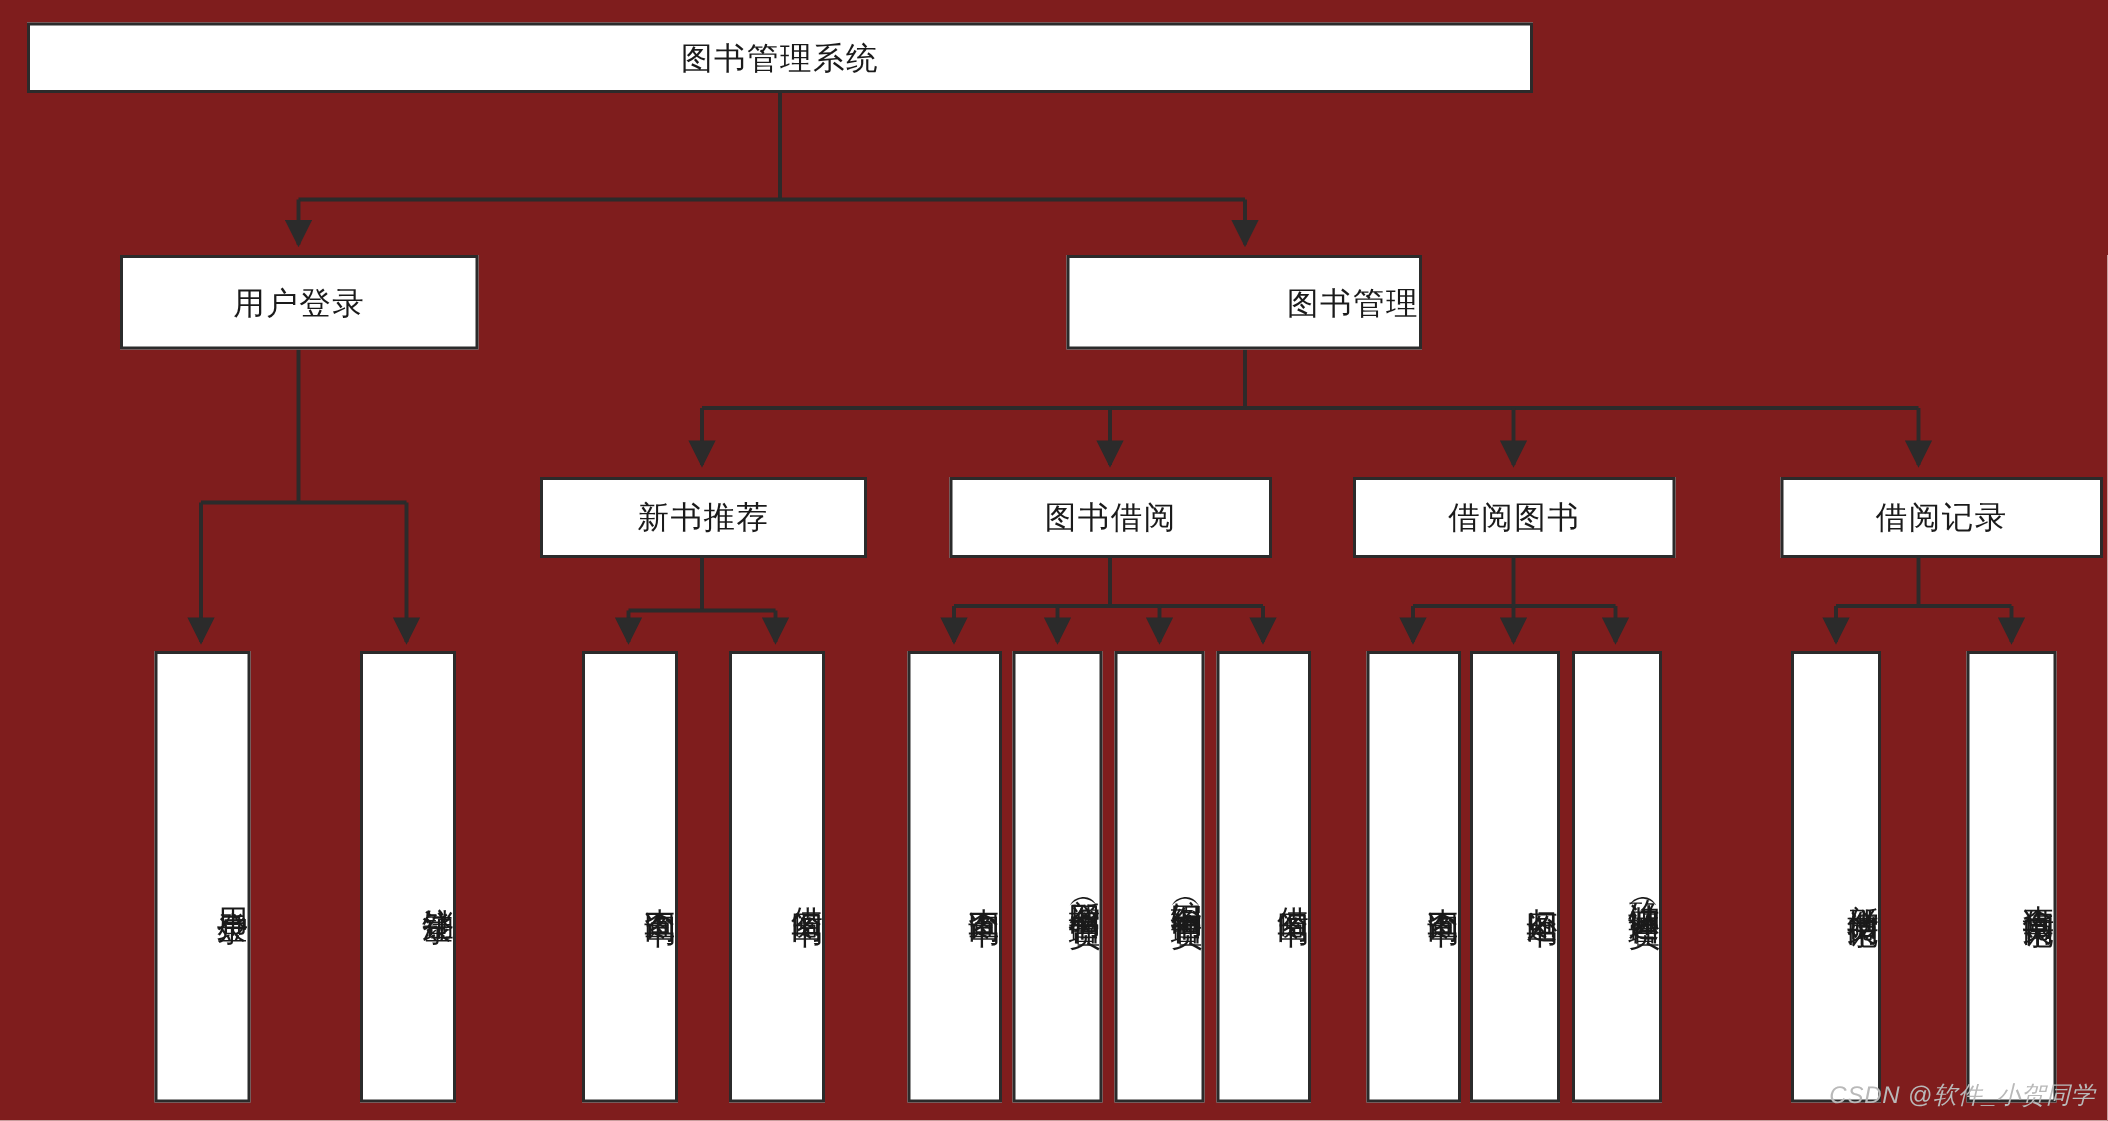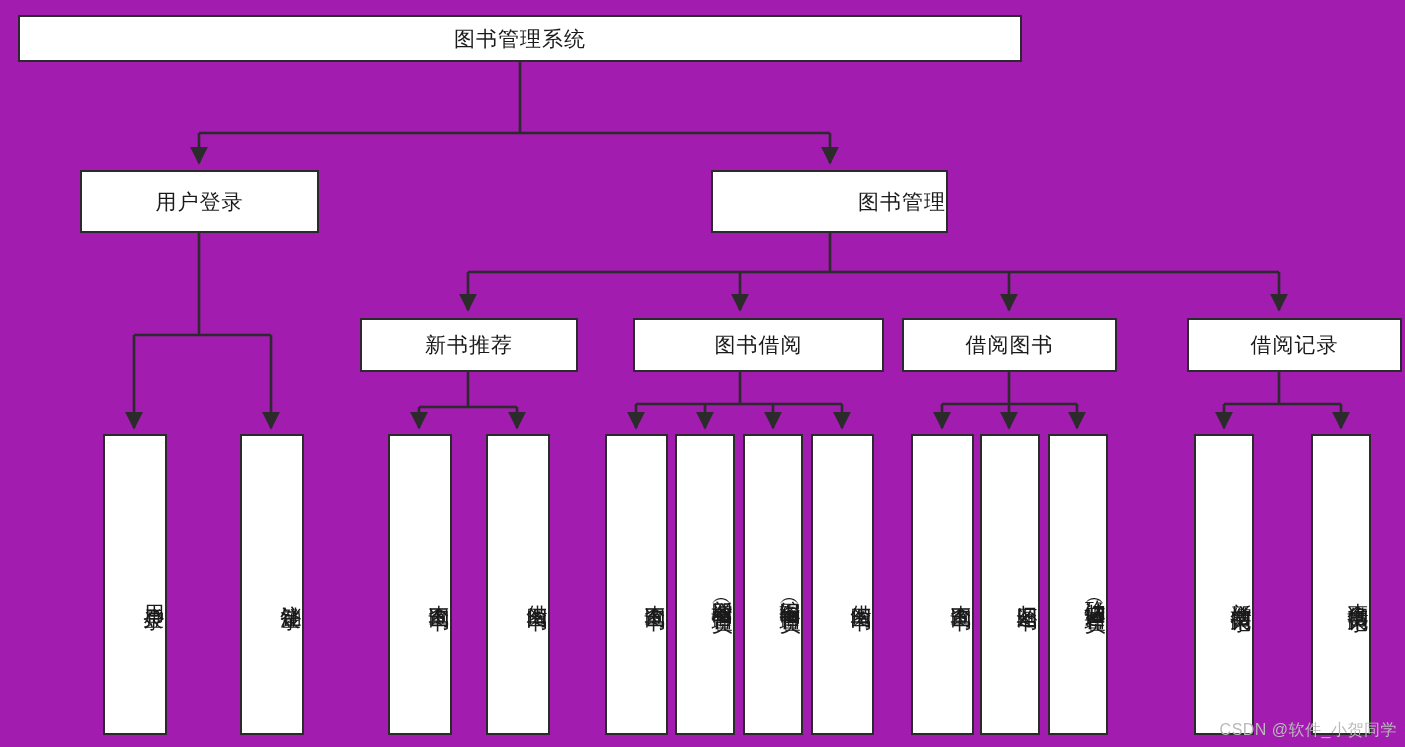--- a/index.html
+++ b/index.html
@@ -7,21 +7,21 @@
     padding: 0;
     background: #ffffff;
   }
   body {
     font-family: "Liberation Sans", "DejaVu Sans", sans-serif;
   }
   #canvas {
     position: relative;
     width: 1405px;
     height: 747px;
-    background: #a21caf;
+    background: #7f1d1d;
     overflow: hidden;
   }
   svg#wires {
     position: absolute;
     left: 0;
     top: 0;
     width: 1405px;
     height: 747px;
   }
   .node {
@@ -55,20 +55,21 @@
   }
   .watermark {
     position: absolute;
     right: 8px;
     bottom: 6px;
     font-size: 16px;
     color: #b9b9b9;
     letter-spacing: 0.5px;
     white-space: nowrap;
     pointer-events: none;
+    font-style: italic;
   }
 </style>
 </head>
 <body>
 
 <div id="canvas">
 
   <svg id="wires" viewBox="0 0 1405 747" xmlns="http://www.w3.org/2000/svg">
     <defs>
       <marker id="arrow" viewBox="0 0 10 10" refX="9" refY="5" markerWidth="7" markerHeight="7" orient="auto-start-reverse">
@@ -126,21 +127,21 @@
   <div class="node horiz" style="left:80px; top:170px; width:239px; height:63px;">
     <span class="nodetext">用户登录</span>
   </div>
   <div class="node horiz" style="left:711px; top:170px; width:237px; height:63px;justify-content:flex-end;">
     <span class="nodetext">图书管理</span>
   </div>
 
   <div class="node horiz" style="left:360px; top:318px; width:218px; height:54px;">
     <span class="nodetext">新书推荐</span>
   </div>
-  <div class="node horiz" style="left:633px; top:318px; width:251px; height:54px;">
+  <div class="node horiz" style="left:633px; top:318px; width:215px; height:54px;">
     <span class="nodetext">图书借阅</span>
   </div>
   <div class="node horiz" style="left:902px; top:318px; width:215px; height:54px;">
     <span class="nodetext">借阅图书</span>
   </div>
   <div class="node horiz" style="left:1172px; top:318px; width:215px; height:54px;margin-left:15px;">
     <span class="nodetext">借阅记录</span>
   </div>
 
   <div class="node vert" style="left:103px; top:434px; width:64px; height:301px;">

